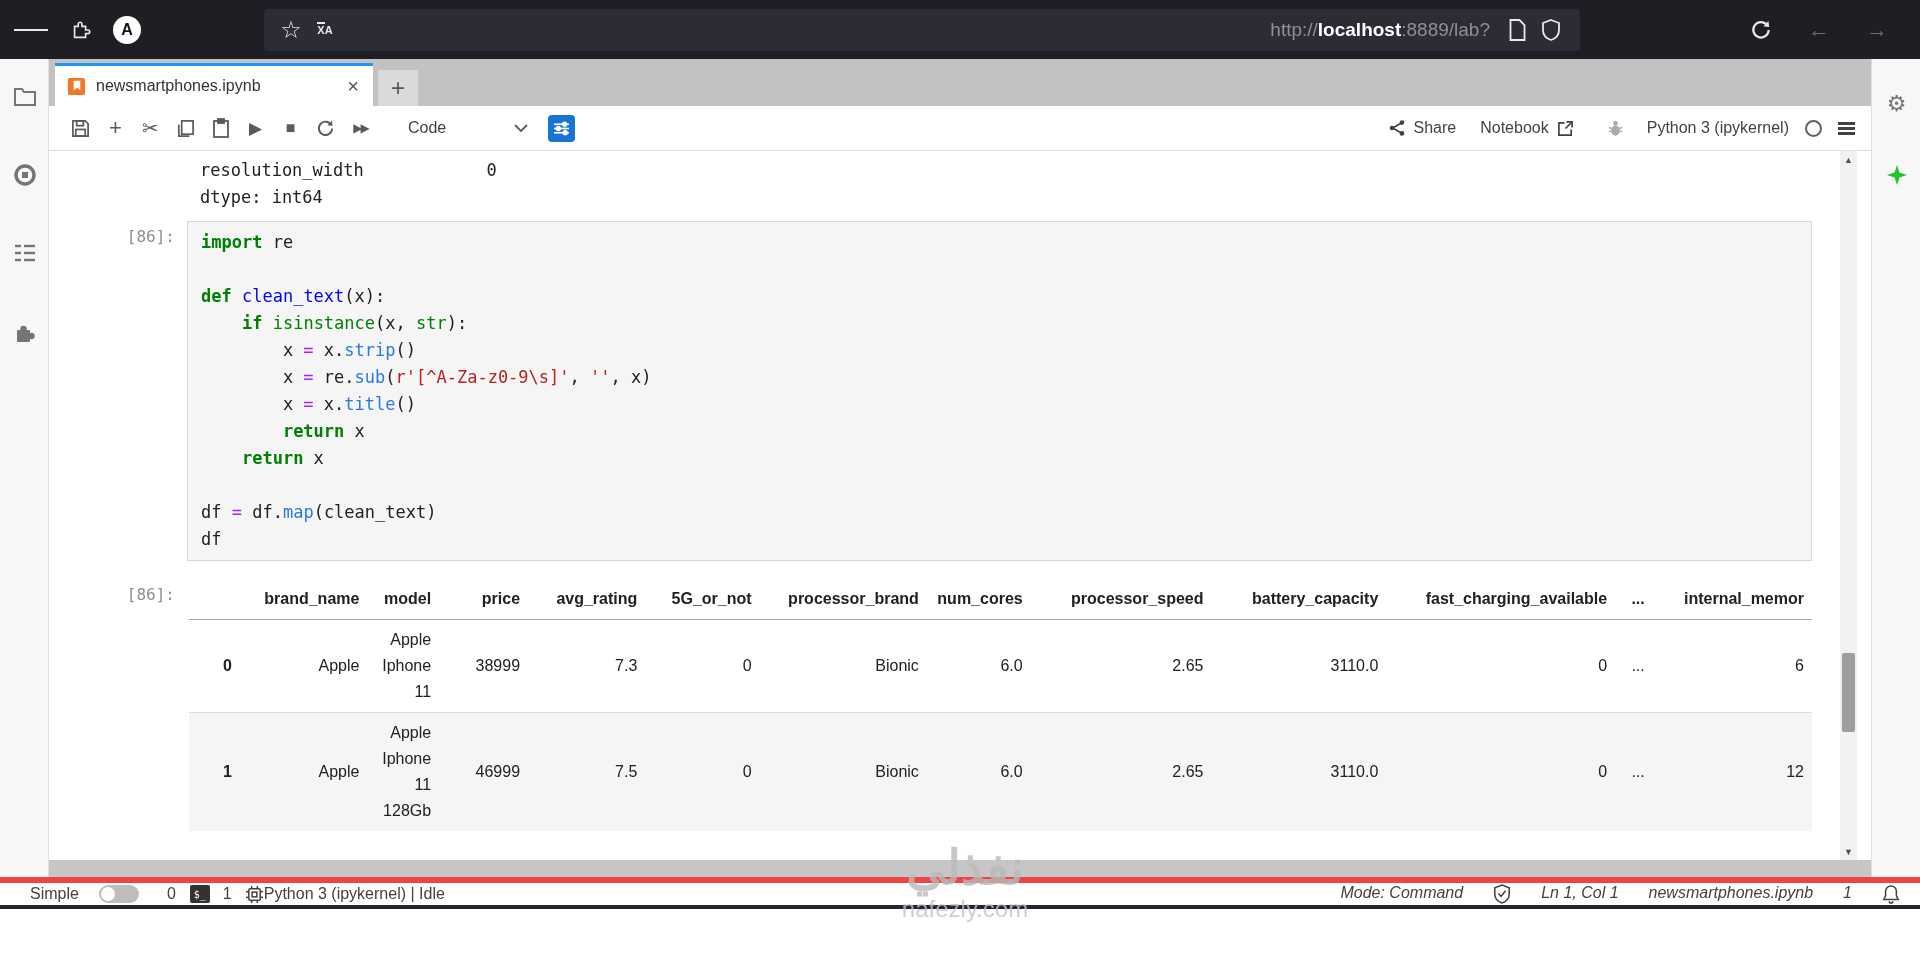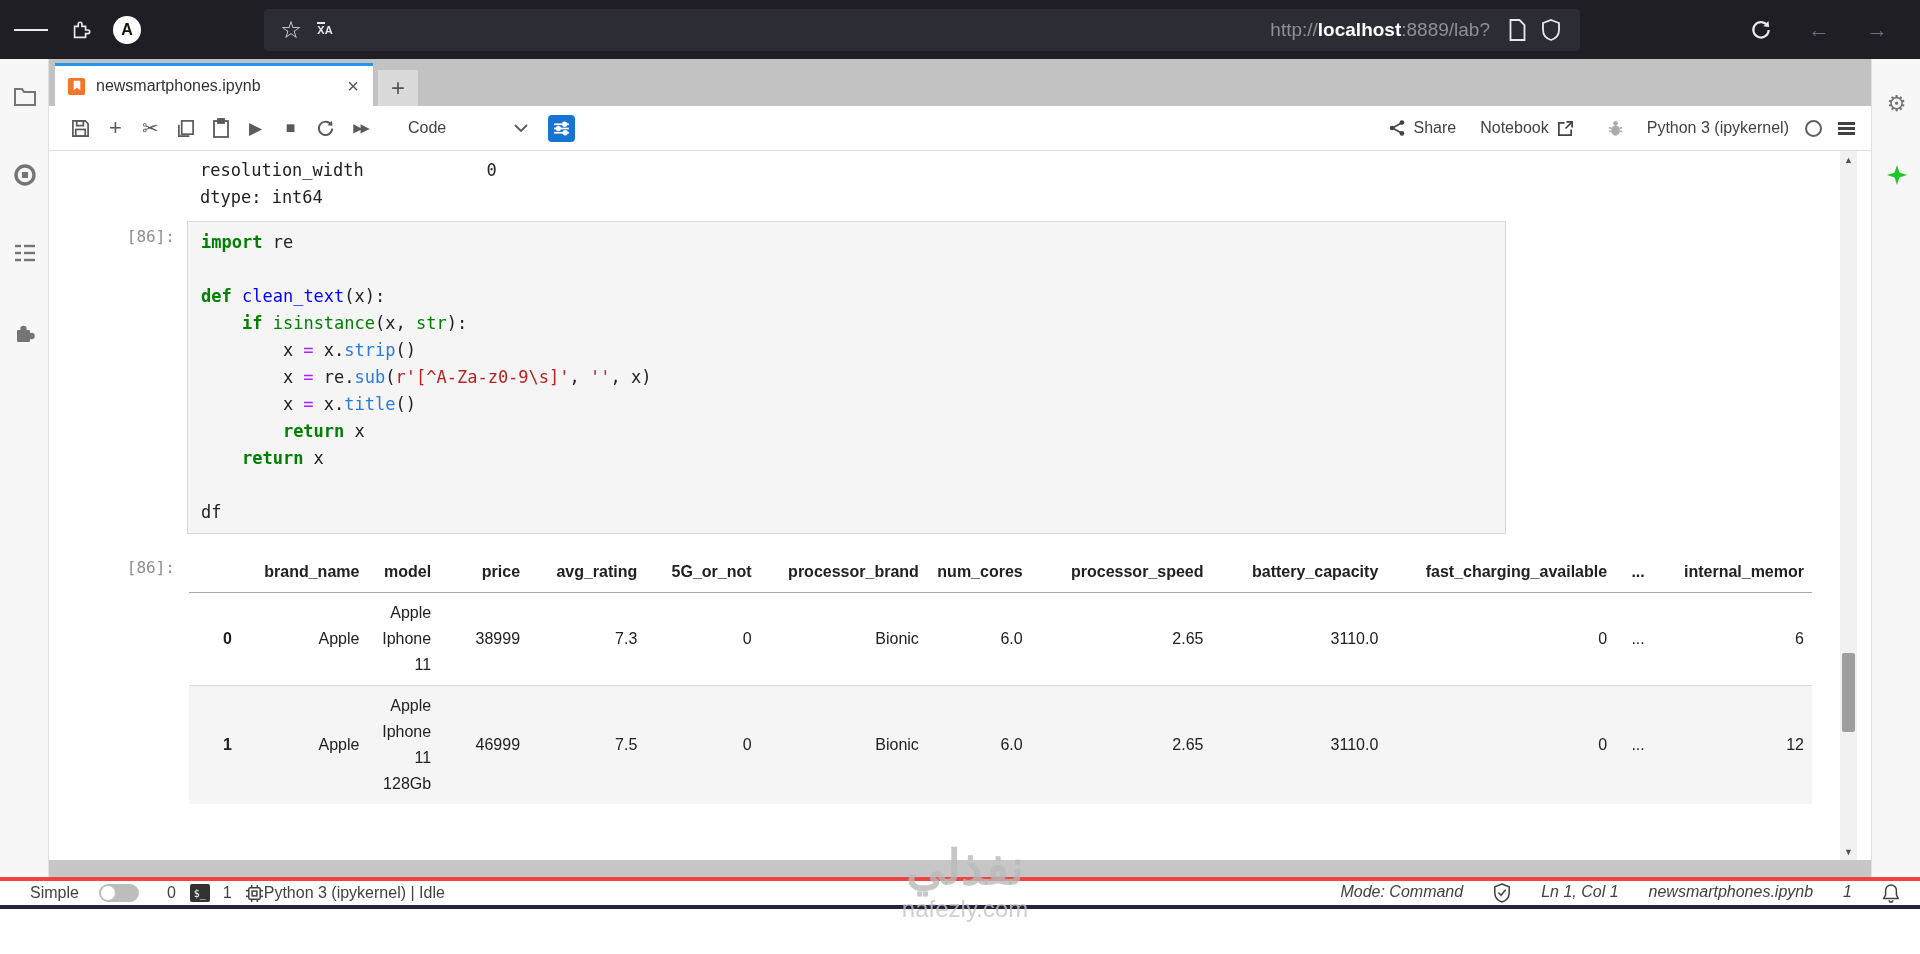--- a/index.html
+++ b/index.html
@@ -44,21 +44,21 @@
   .blue-icon { width:27px; height:27px; background:#1874d2; border-radius:4px; margin-left:14px; display:flex; align-items:center; justify-content:center; }
   .tb-right { margin-left:auto; display:flex; align-items:center; gap:8px; color:#424242; font-size:16px; }
   .kernel-circle { width:17px; height:17px; border:2px solid #616161; border-radius:50%; margin-left:8px; }
   .tb-burger span { display:block; width:17px; height:3px; background:#424242; margin:2px 0; }
 
   
   .content { position:relative; height:709px; background:#fff; overflow:hidden; }
   .partial-output { padding:6px 0 0 151px; font-family:"DejaVu Sans Mono", monospace; font-size:17px; line-height:27px; color:#212121; white-space:pre; }
   .cell-row { display:flex; margin-top:10px; }
   .prompt-col { width:138px; flex:0 0 auto; text-align:right; padding:6px 12px 0 0; font-family:"DejaVu Sans Mono", monospace; font-size:16px; color:#8e8e8e; }
-  .code-cell { width:1319px; background:#f5f5f5; border:1px solid #d7d7d7; padding:7px 10px 7px 13px; }
+  .code-cell { width:1625px; background:#f5f5f5; border:1px solid #d7d7d7; padding:7px 10px 7px 13px; }
   .code-line { font-family:"DejaVu Sans Mono", monospace; font-size:17px; line-height:27px; white-space:pre; color:#212121; }
   .tok-k { color:#008000; font-weight:bold; }
   .tok-b { color:#008000; }
   .tok-f { color:#0000ff; }
   .tok-m { color:#2a7ae2; }
   .tok-o { color:#aa22ff; }
   .tok-s { color:#ba2121; }
   .tok-p { color:#212121; }
   .output-row { display:flex; margin-top:18px; }
   .output-area { width:1625px; overflow:hidden; }
@@ -69,21 +69,21 @@
   table.df tbody tr:first-child { border-bottom:1px solid #dcdcdc; }
   table.df tbody tr:nth-child(2) { background:#f5f5f5; }
 
   
   .vscroll { position:absolute; top:0; right:14px; width:17px; height:709px; background:#f1f1f1; }
   .vscroll .arrow { height:17px; display:flex; align-items:center; justify-content:center; font-size:9px; color:#505050; }
   .vscroll .thumb { position:absolute; left:2px; width:13px; top:502px; height:79px; background:#9e9e9e; border-radius:2px; }
   .bottom-gray { height:17px; background:#c6c6c6; }
 
   
-  .status-bar { height:28px; background:#fff; border-top:4px solid #ef4444; display:flex; align-items:center; font-size:16px; color:#424242; padding:0 20px 0 30px; }
+  .status-bar { height:28px; background:#fff; border-top:6px solid #ef4444; display:flex; align-items:center; font-size:16px; color:#424242; padding:0 20px 0 30px; }
   .toggle { width:40px; height:18px; background:#bdbdbd; border-radius:9px; margin-left:20px; position:relative; }
   .toggle .knob { position:absolute; left:2px; top:2px; width:14px; height:14px; border-radius:50%; background:#fff; }
   .term-icon { width:20px; height:18px; background:#333; color:#fff; border-radius:2px; font-family:"DejaVu Sans Mono", monospace; font-size:10px; display:flex; align-items:center; justify-content:center; }
   .sb-right { margin-left:auto; display:flex; align-items:flex-start; gap:30px;font-style:italic; }
   .bottom-strip { height:4px; background:#262338; }
 
   .watermark { position:absolute; left:860px; top:840px; width:210px; text-align:center; z-index:50; pointer-events:none; }
   .watermark .ar { font-size:48px; font-weight:bold; color:rgba(185,185,185,.8); line-height:1.15; }
   .watermark .site { font-size:24px; color:rgba(195,195,195,.8); }
 </style>
@@ -275,20 +275,21 @@
               <div class="code-line"><span class="tok-k">import</span><span class="tok-p"> re</span></div>
               <div class="code-line">&nbsp;</div>
               <div class="code-line"><span class="tok-k">def</span><span class="tok-p"> </span><span class="tok-f">clean_text</span><span class="tok-p">(x):</span></div>
               <div class="code-line"><span class="tok-p">    </span><span class="tok-k">if</span><span class="tok-p"> </span><span class="tok-b">isinstance</span><span class="tok-p">(x, </span><span class="tok-b">str</span><span class="tok-p">):</span></div>
               <div class="code-line"><span class="tok-p">        x </span><span class="tok-o">=</span><span class="tok-p"> x.</span><span class="tok-m">strip</span><span class="tok-p">()</span></div>
               <div class="code-line"><span class="tok-p">        x </span><span class="tok-o">=</span><span class="tok-p"> re.</span><span class="tok-m">sub</span><span class="tok-p">(</span><span class="tok-s">r'[^A-Za-z0-9\s]'</span><span class="tok-p">, </span><span class="tok-s">''</span><span class="tok-p">, x)</span></div>
               <div class="code-line"><span class="tok-p">        x </span><span class="tok-o">=</span><span class="tok-p"> x.</span><span class="tok-m">title</span><span class="tok-p">()</span></div>
               <div class="code-line"><span class="tok-p">        </span><span class="tok-k">return</span><span class="tok-p"> x</span></div>
               <div class="code-line"><span class="tok-p">    </span><span class="tok-k">return</span><span class="tok-p"> x</span></div>
               <div class="code-line">&nbsp;</div>
+              <div class="code-line"><span class="tok-p">df </span><span class="tok-o">=</span><span class="tok-p"> df.</span><span class="tok-m">map</span><span class="tok-p">(clean_text)</span></div>
               <div class="code-line"><span class="tok-p">df</span></div>
             </div>
         </div>
 
         <div class="output-row">
           <div class="prompt-col">[86]:</div>
           <div class="output-area">
             <table class="df">
                 <colgroup>
                   <col style="width: 52px;">

